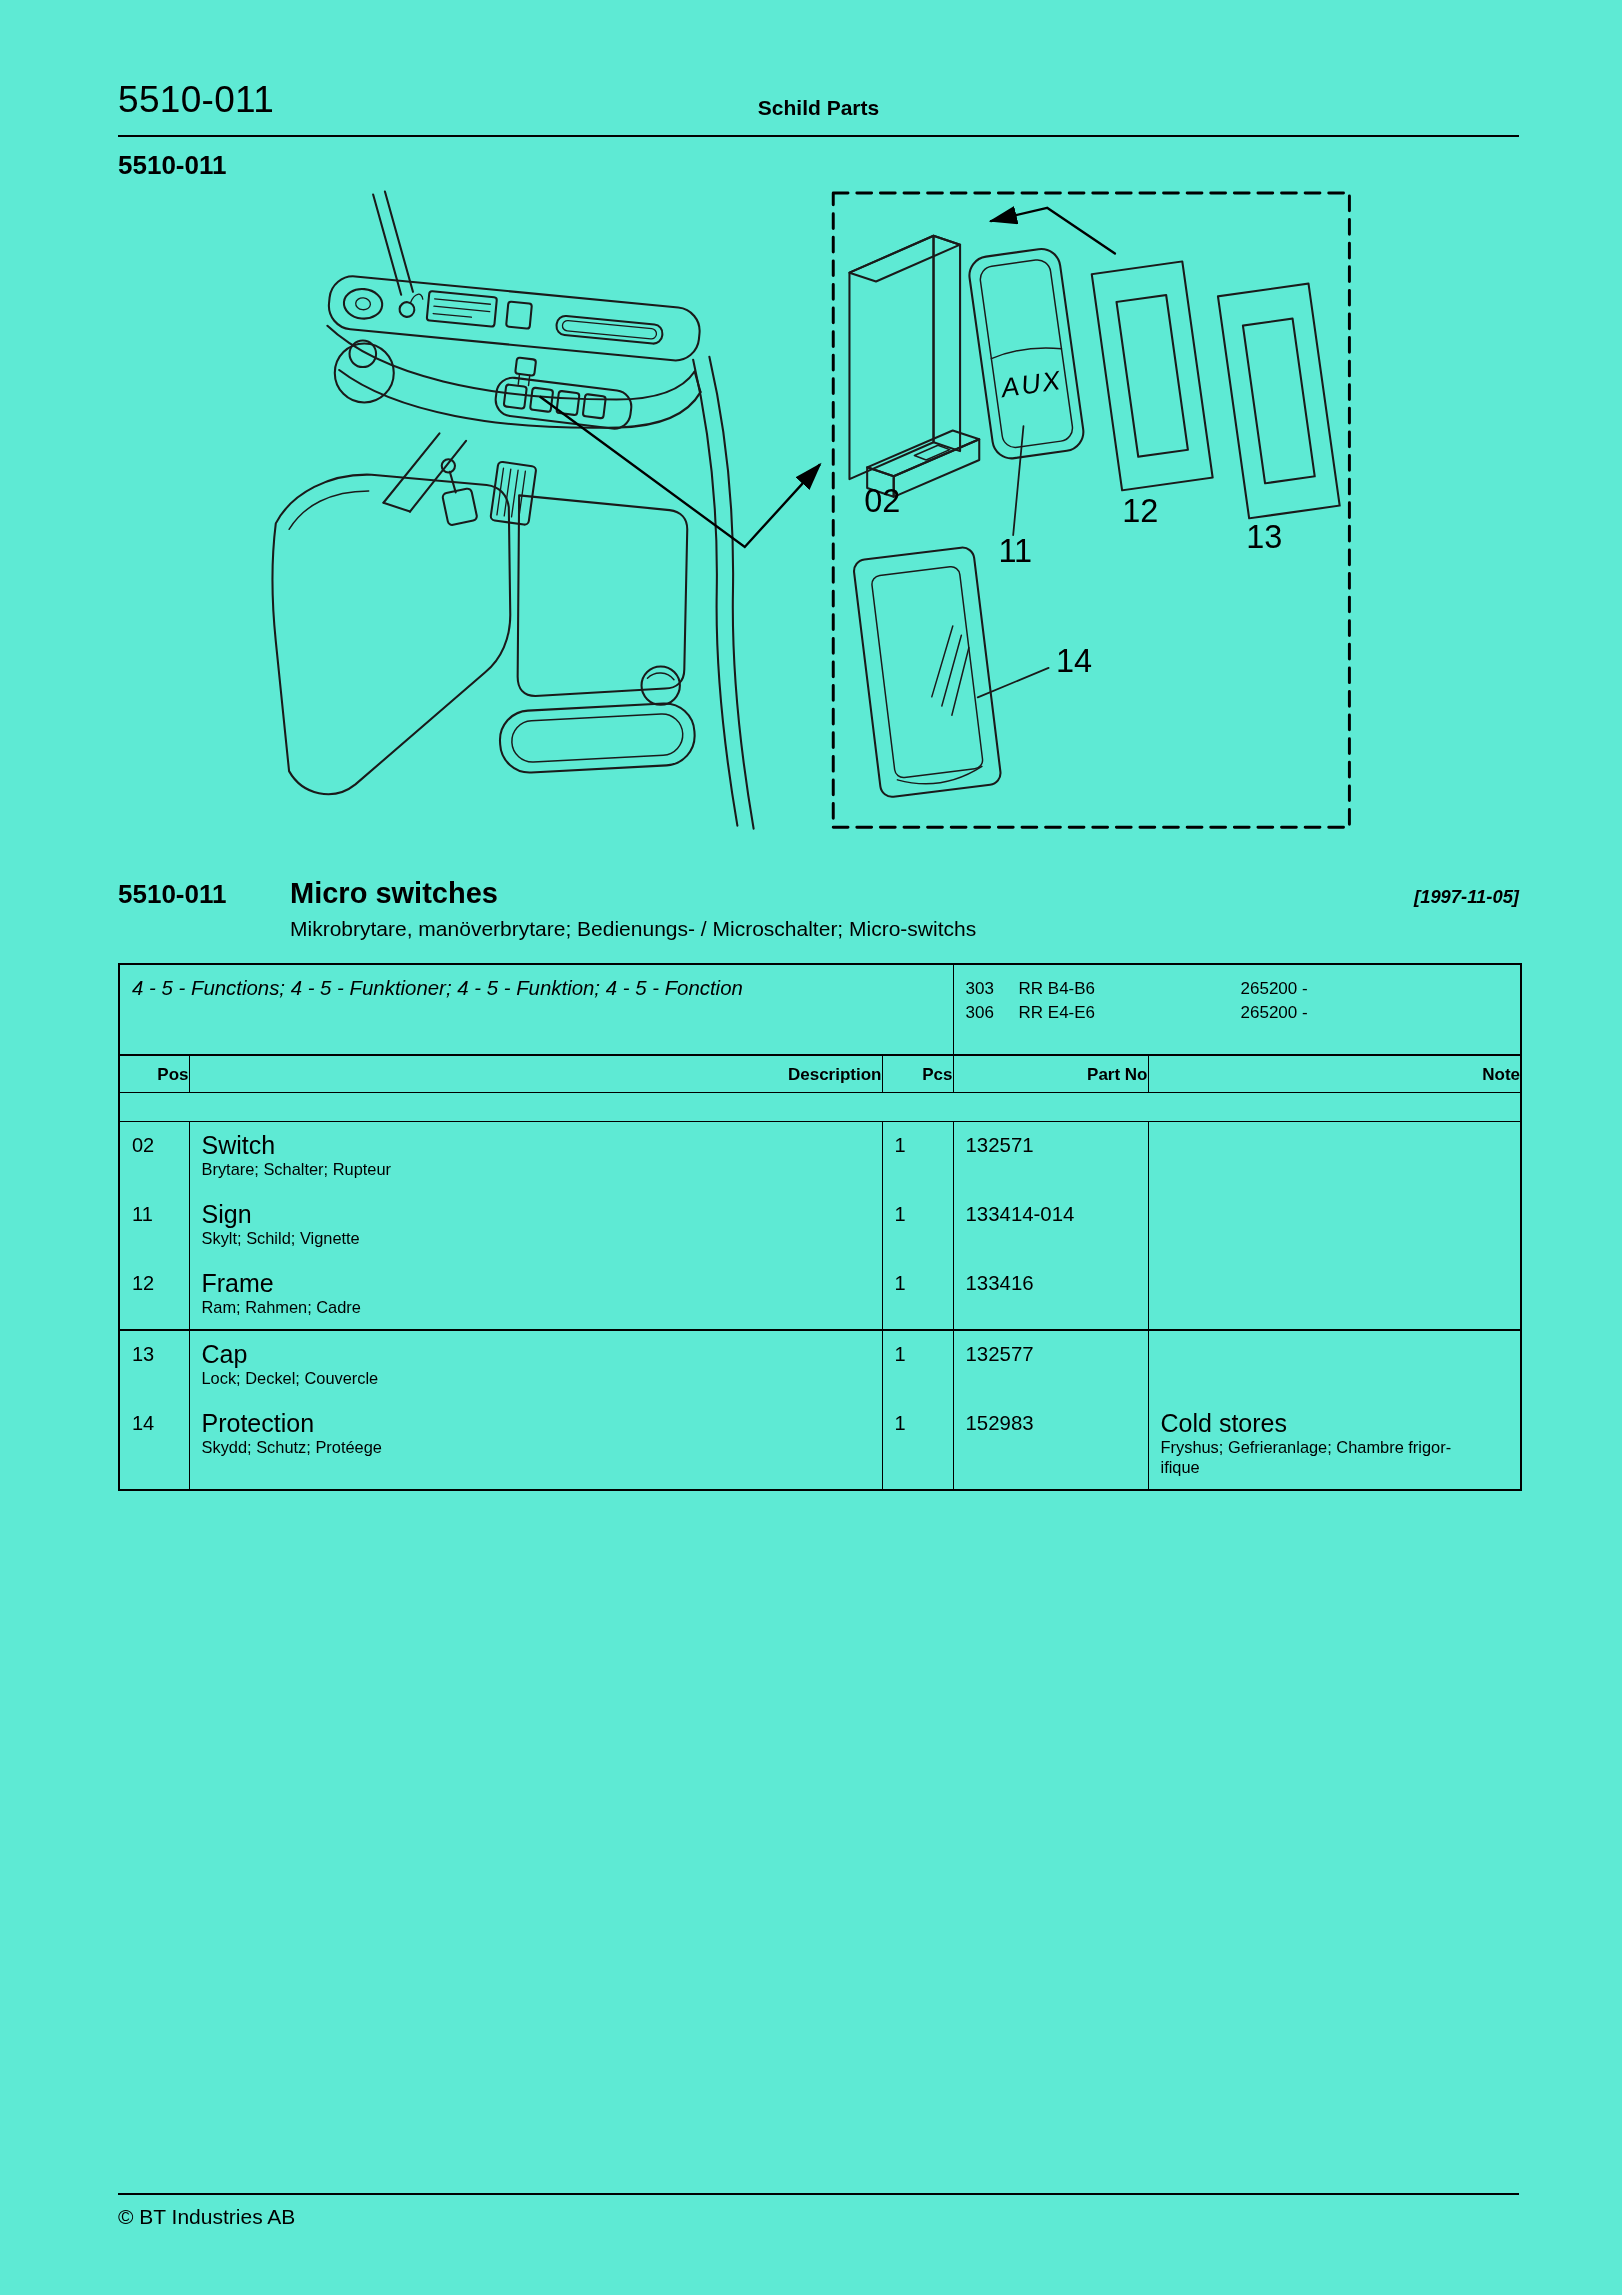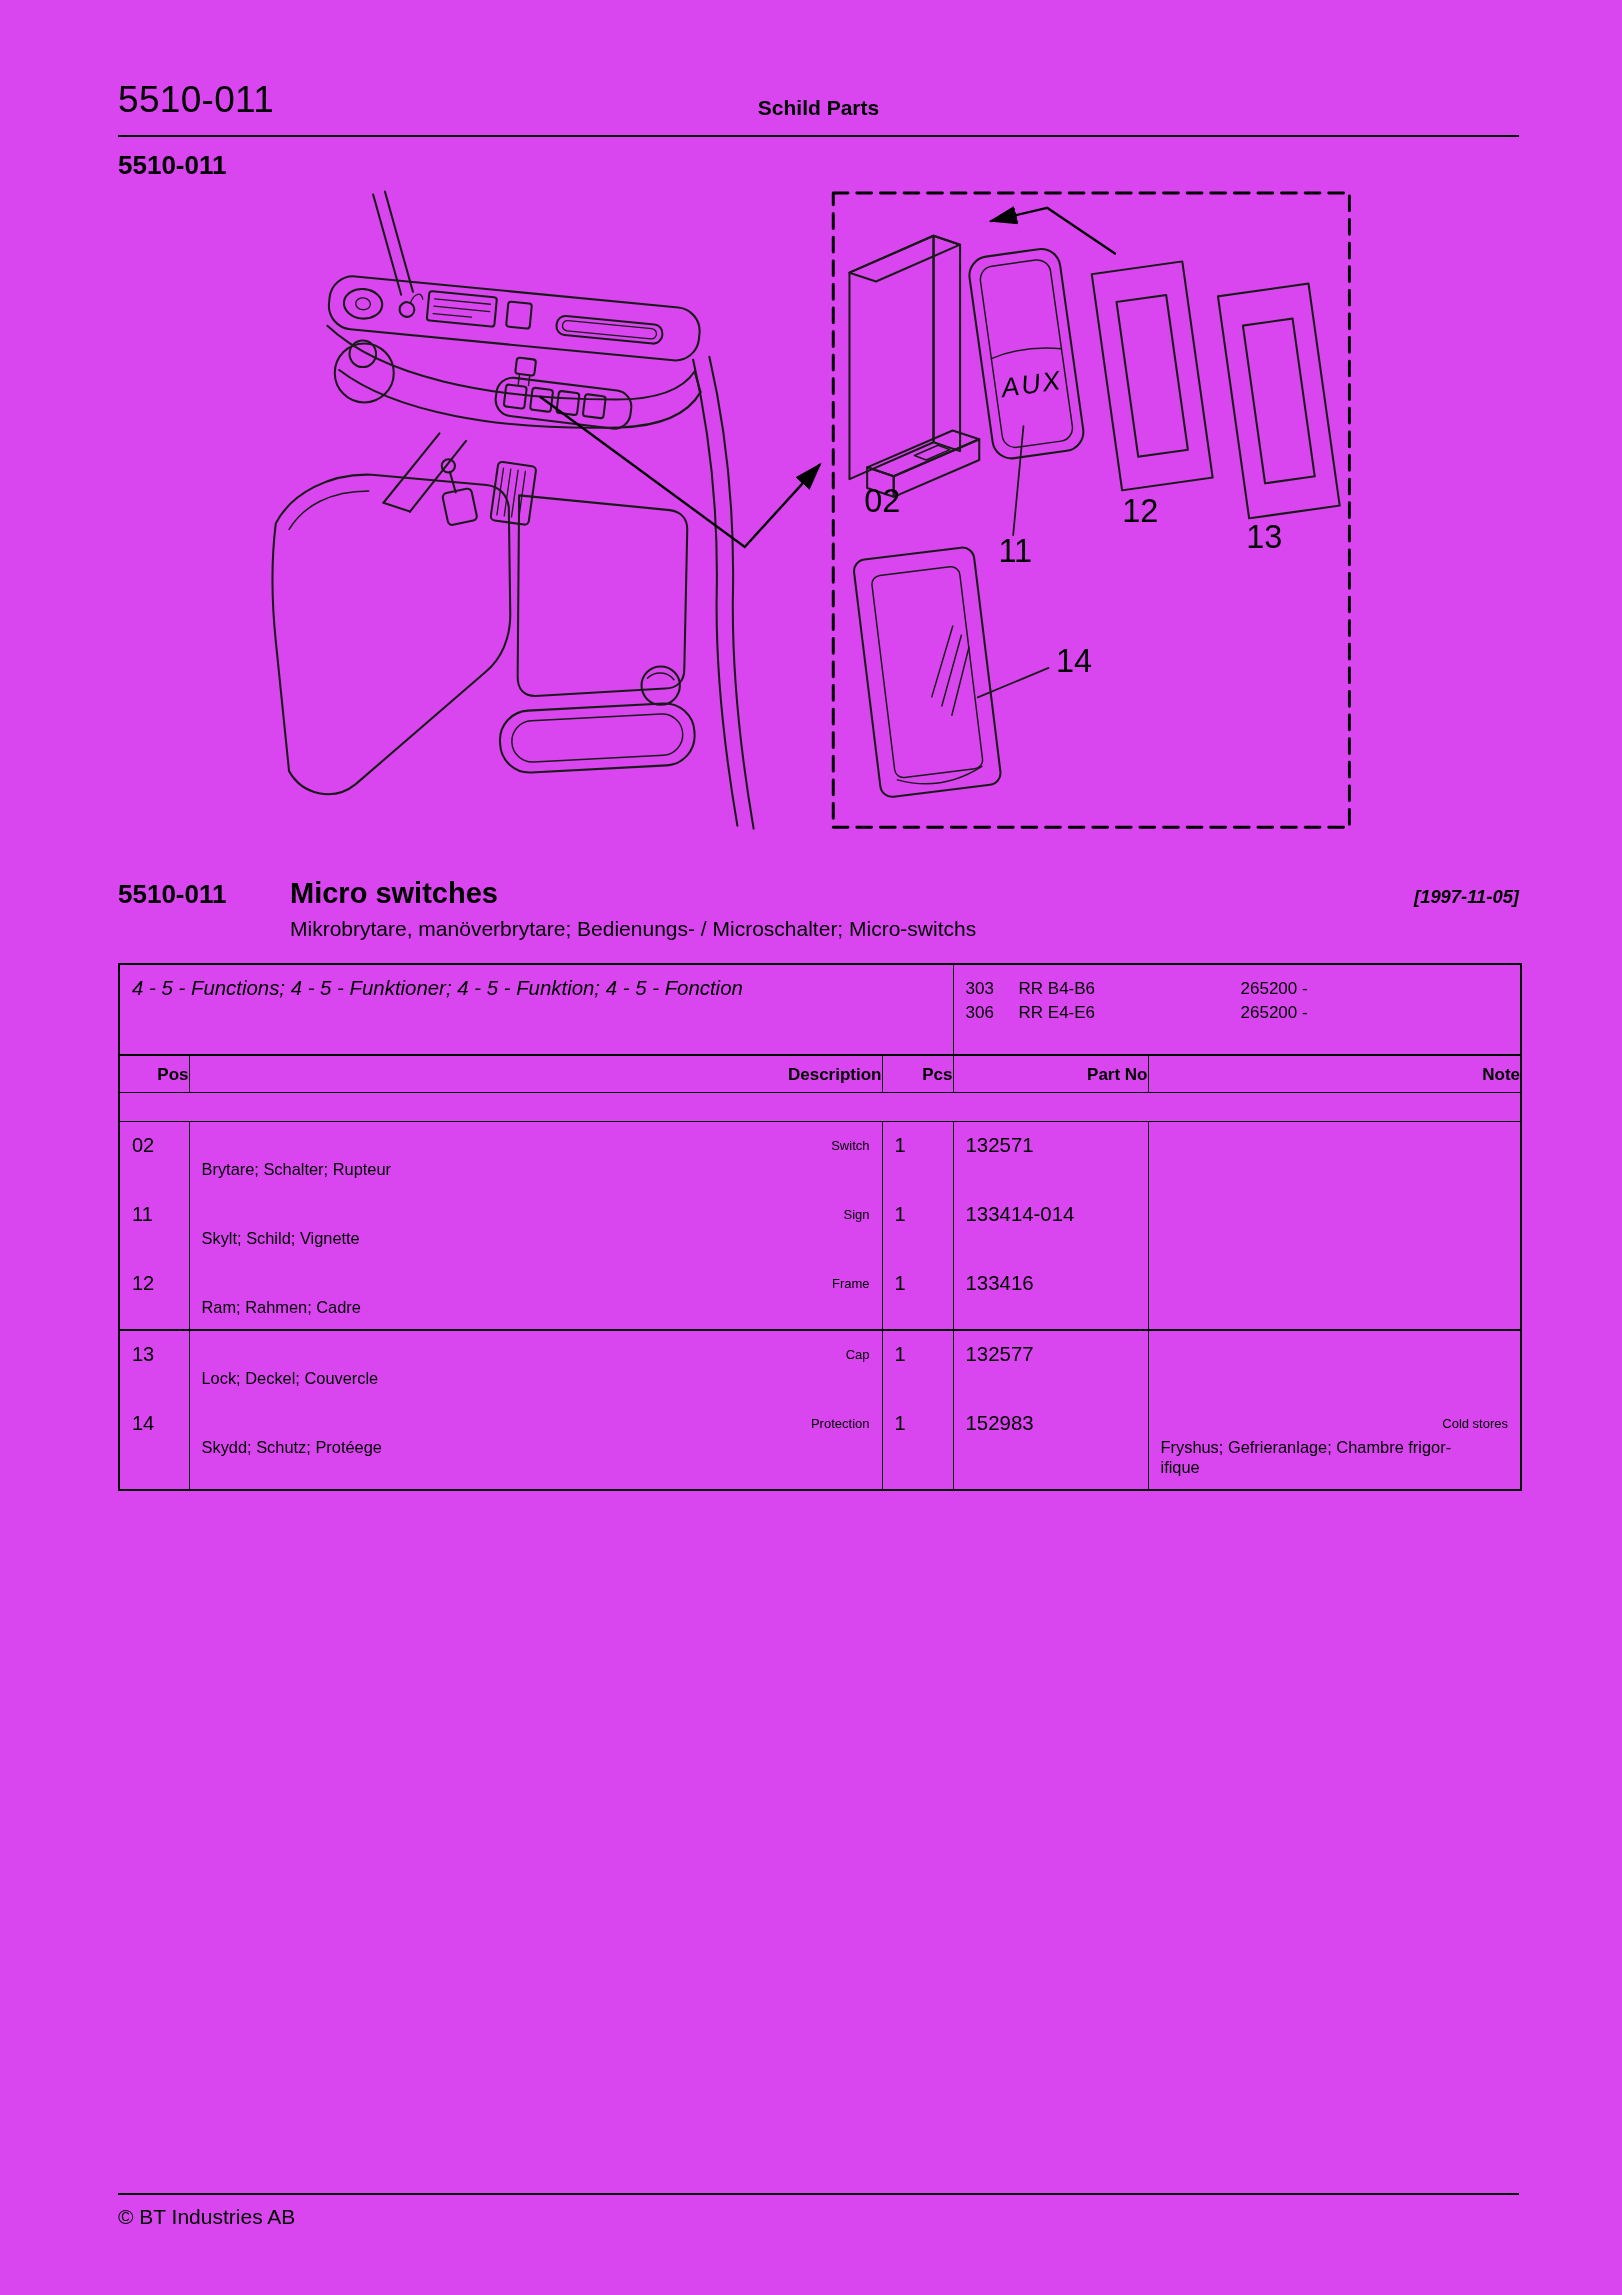--- a/index.html
+++ b/index.html
@@ -1,19 +1,19 @@
 <!DOCTYPE html>
 <html style="font-size:11px"><head>
 <meta charset="utf-8">
 <style>
   html,body { margin:0; padding:0; background:#e8e8e8; }
   .page {
     position:relative;
     width:1622px; height:2295px;
-    background:#d946ef;
+    background:#5eead4;
     color:#000;
     font-family:"Liberation Sans", sans-serif;
     overflow:hidden;
   }
   .content { position:absolute; left:118px; top:0; width:1401px; }
 
   
   .header-row { position:relative; padding-top:79px; }
   .h1 { font-size:37px; font-weight:400; margin:0; letter-spacing:0.3px; }
   .center-title { position:absolute; left:50%; transform:translateX(-50%); bottom:1.4px; font-size:21px; font-weight:700; }
@@ -46,21 +46,21 @@
 
   tr.colhead th { font-weight:700; font-size:17px; text-align:right; padding:9.5px 0 6.8px 0; }
   tr.rule-row td { border-top:1.4px solid #000; border-bottom:1.4px solid #000; height:4.1px; line-height:0; }
 
   tbody td { padding-top:8.2px; padding-bottom:11px; }
   td.pos { padding-left:24.5px; font-size:20px; }
   td.desc { padding-left:15px; }
   td.pcs { text-align:center; font-size:20px; }
   td.part { padding-left:16.4px; font-size:20.4px; }
   td.note { padding-left:15px; padding-right:13.6px;margin-left:14px; }
-  .main { font-size:13px; line-height:23px;text-align:right; }
+  .main { font-size:25px; line-height:23px; }
   .sub { font-size:16.4px; line-height:20px; margin-top:2px; white-space:pre-line; }
   tr.group-end td { border-bottom:2px solid #000; }
 
   
   .footer { position:absolute; left:118px; top:2193px; width:1401px; }
   .footer .rule { margin:0; }
   .footer p { text-align:left; font-size:21px; margin:9.5px 0 0 0; }
 </style>
 </head>
 <body>

